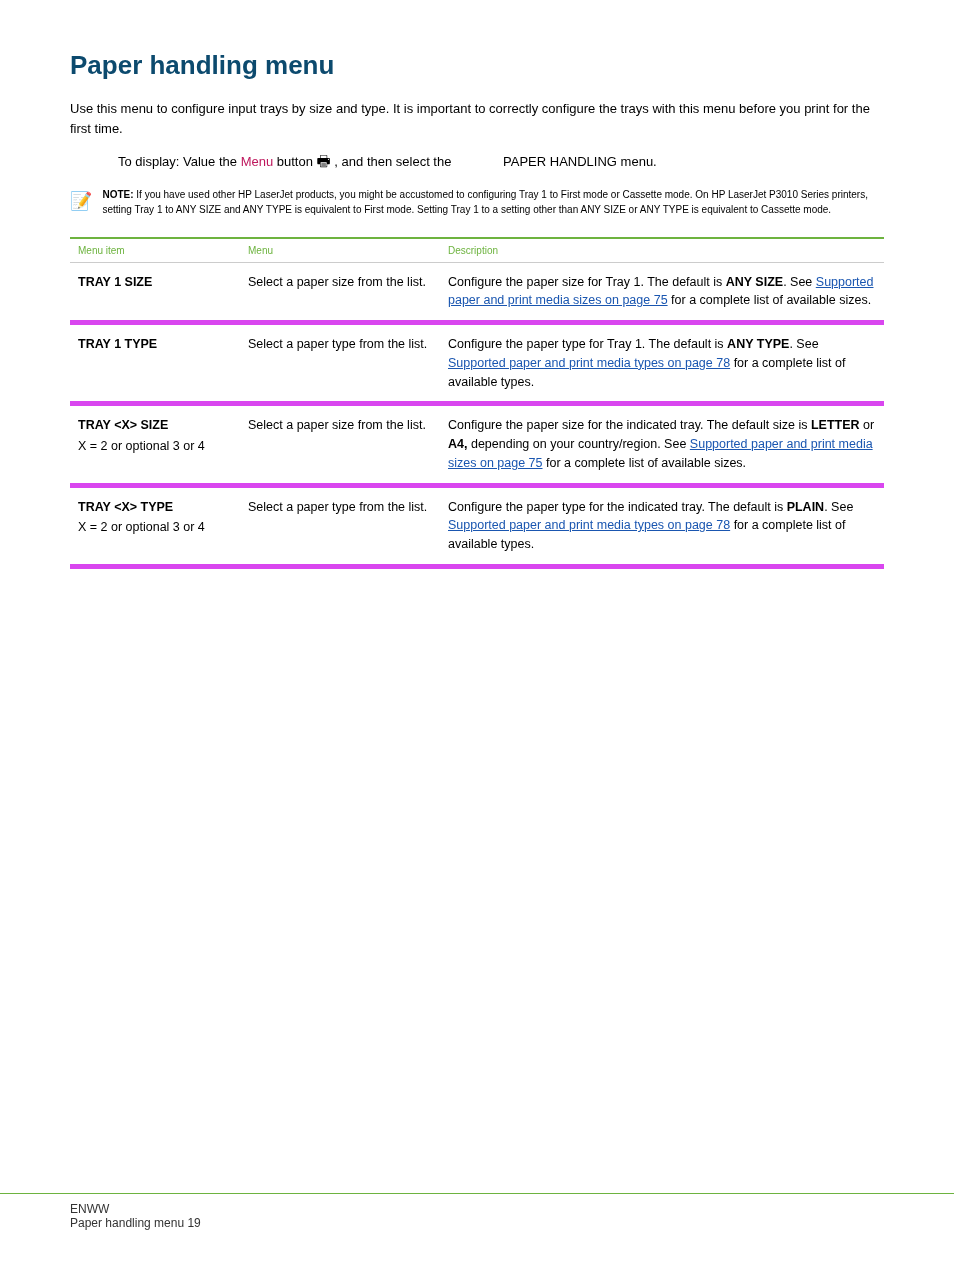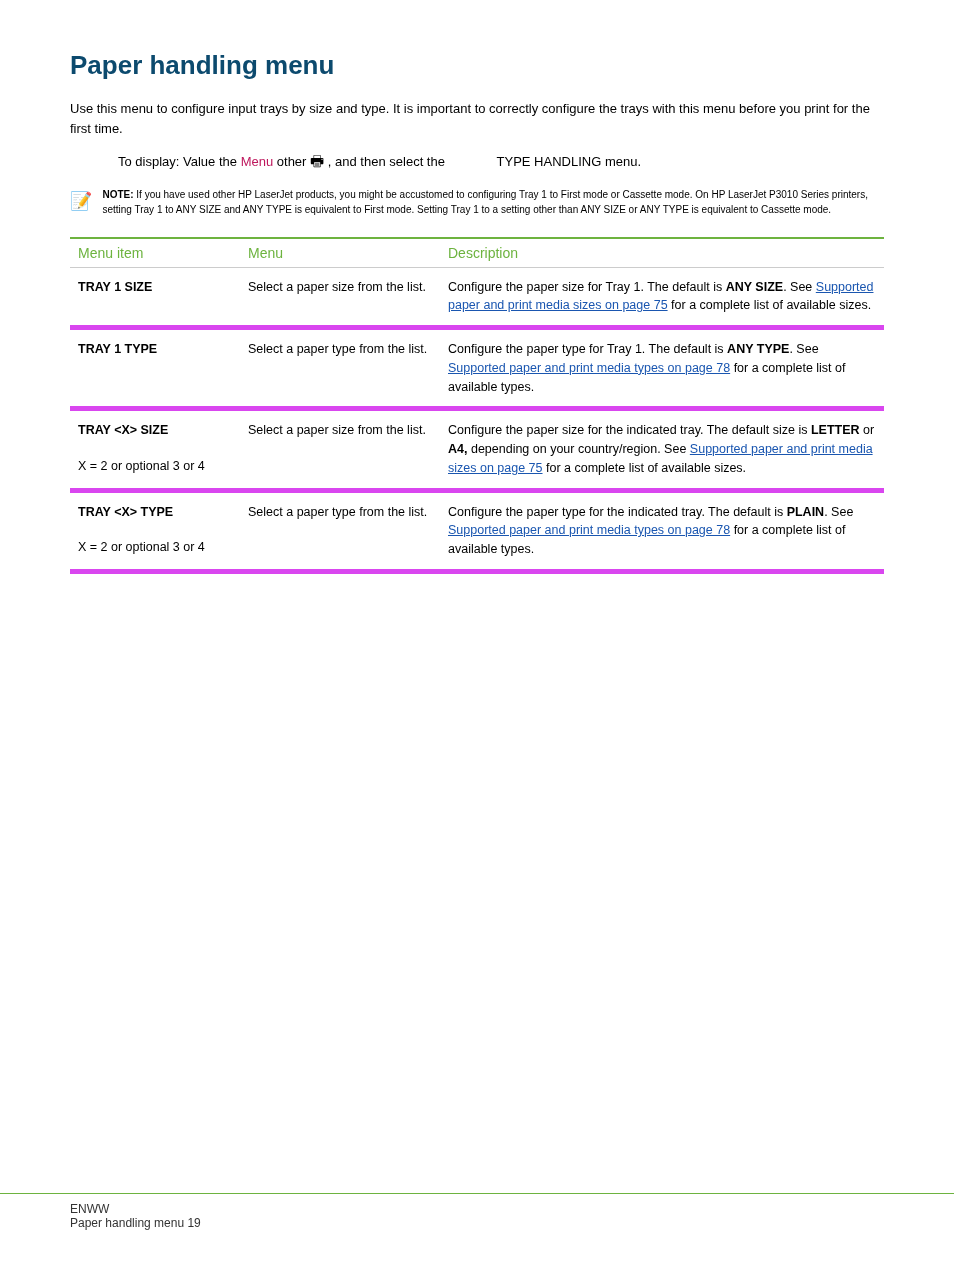--- a/index.html
+++ b/index.html
@@ -65,21 +65,21 @@
     }
 
     .data-table thead tr {
       border-top: 2px solid #6db33f;
       border-bottom: 1px solid #ccc;
     }
 
     .data-table thead th {
       color: #6db33f;
       font-weight: normal;
-      font-size: 14px;
+      font-size: 10px;
       padding: 6px 8px;
       text-align: left;
       vertical-align: bottom;
     }
 
     .data-table tbody tr {
       border-bottom: 5px solid #d946ef;
       vertical-align: top;
     }
 
@@ -95,21 +95,21 @@
       white-space: nowrap;
     }
 
     .data-table tbody td:nth-child(2) {
       width: 200px;
     }
 
     .data-table tbody td .sub-label {
       font-weight: normal;
       display: block;
-      margin-top: 17px;
+      margin-top: 2px;
     }
 
     .link-text {
       color: #1a56b0;
       text-decoration: underline;
     }
 
     .footer {
       position: absolute;
       bottom: 40px;
@@ -129,24 +129,24 @@
 <body>
 
 <h1 class="page-title">Paper handling menu</h1>
 
 <p class="intro-text">Use this menu to configure input trays by size and type. It is important to correctly configure the trays with this menu before you print for the first time.</p>
 
 <p class="display-line">
   <span class="bold">To display:</span>
   <span> Value the </span>
   <a href="#" class="menu-link">Menu</a>
-  <span> other </span>
+  <span> button </span>
   <span style="font-size:15px;">🖶</span>
   <span>, and then select the </span>
-  <span class="bold">TYPE HANDLING</span>
+  <span class="bold">PAPER HANDLING</span>
   <span> menu.</span>
 </p>
 
 <div class="note-box">
   <span class="note-icon">📝</span>
   <div class="note-text">
     <span class="note-label">NOTE:</span>
     <span>   If you have used other HP LaserJet products, you might be accustomed to configuring Tray 1 to First mode or Cassette mode. On HP LaserJet P3010 Series printers, setting Tray 1 to ANY SIZE and ANY TYPE is equivalent to First mode. Setting Tray 1 to a setting other than ANY SIZE or ANY TYPE is equivalent to Cassette mode.</span>
   </div>
 </div>

